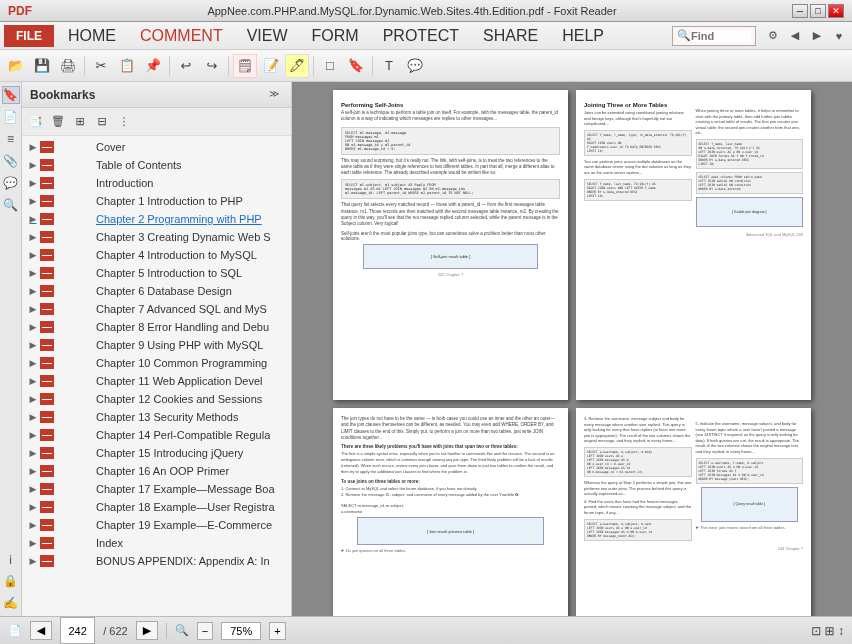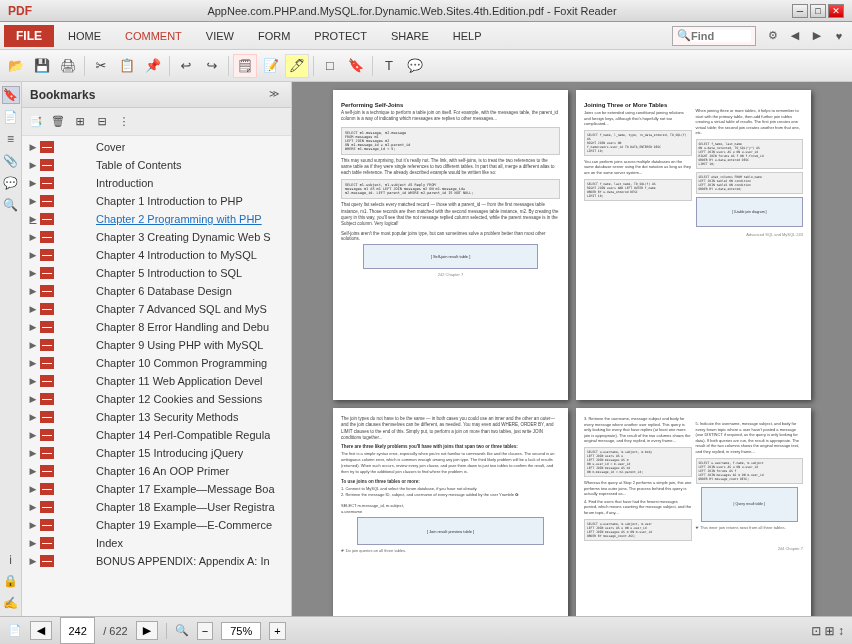--- a/index.html
+++ b/index.html
@@ -36,21 +36,21 @@
       padding: 4px 12px;
       font-size: 12px;
       font-weight: bold;
       cursor: pointer;
       height: 22px;
       display: flex;
       align-items: center;
     }
     .menu-item {
       padding: 4px 10px;
-      font-size: 11px;
+      font-size: 16px;
       cursor: pointer;
       color: #333;
       height: 22px;
       display: flex;
       align-items: center;
     }
     .menu-item.active { color: #c0392b; }
     .menu-separator { flex: 1; }
     .search-input { border: none; outline: none; font-size: 11px; width: 80px; font-weight: bold; }
     .toolbar-icon { width: 18px; height: 18px; display: flex; align-items: center; justify-content: center; font-size: 11px; color: #555; cursor: pointer; }

